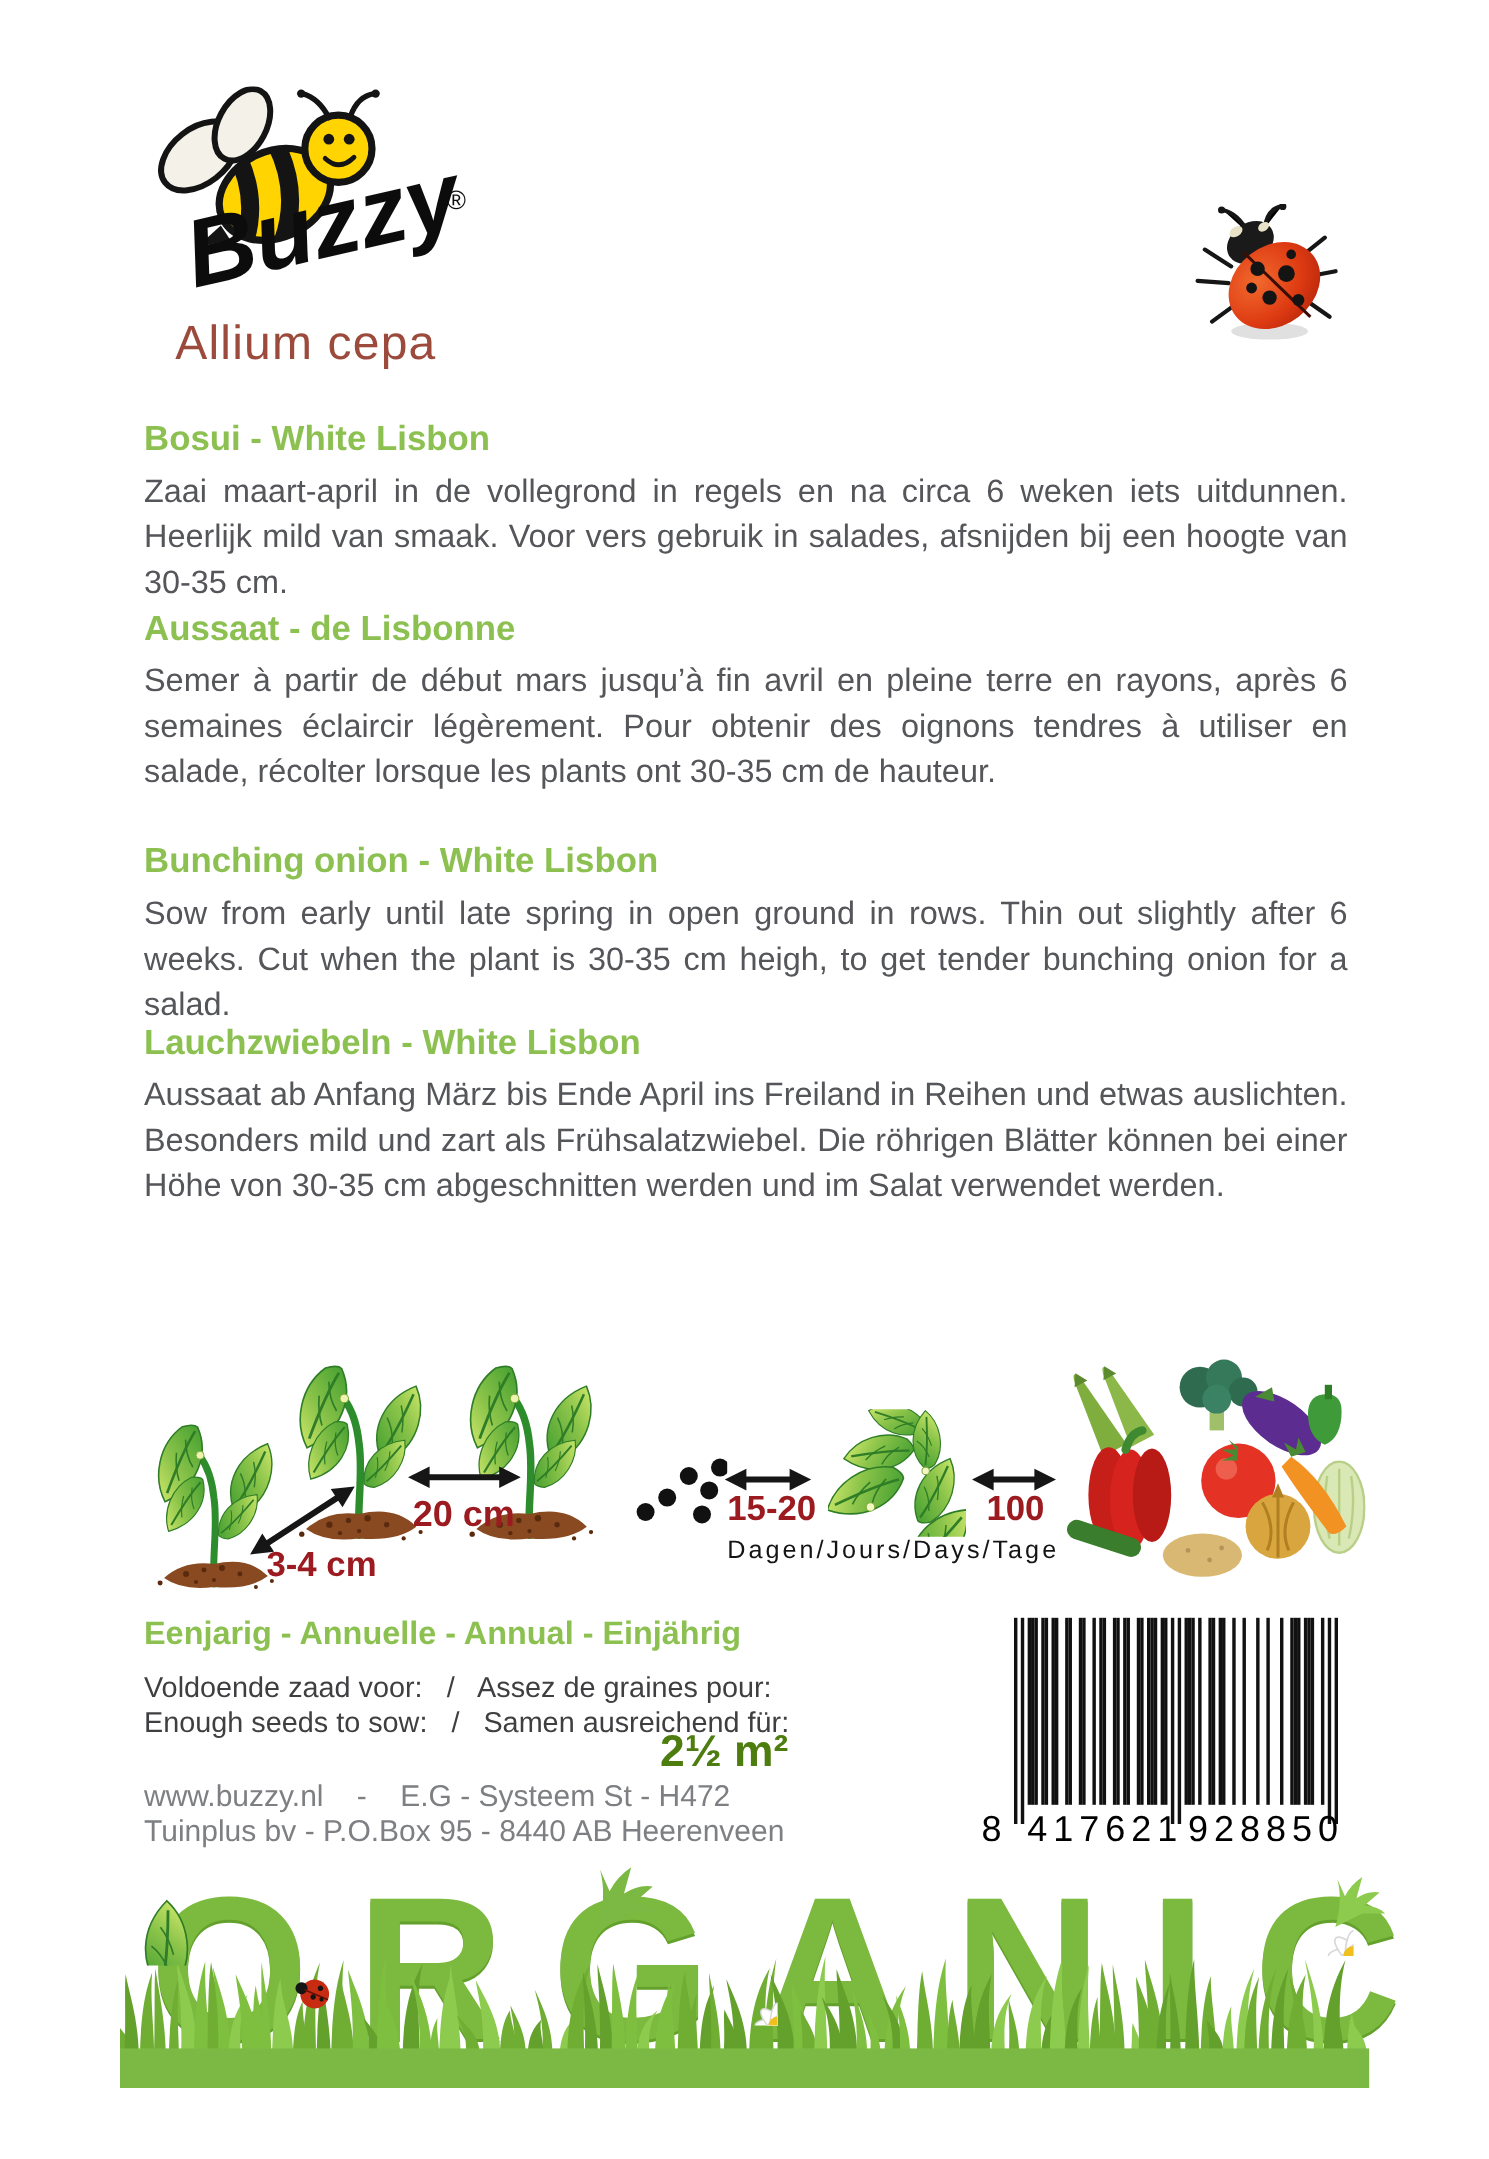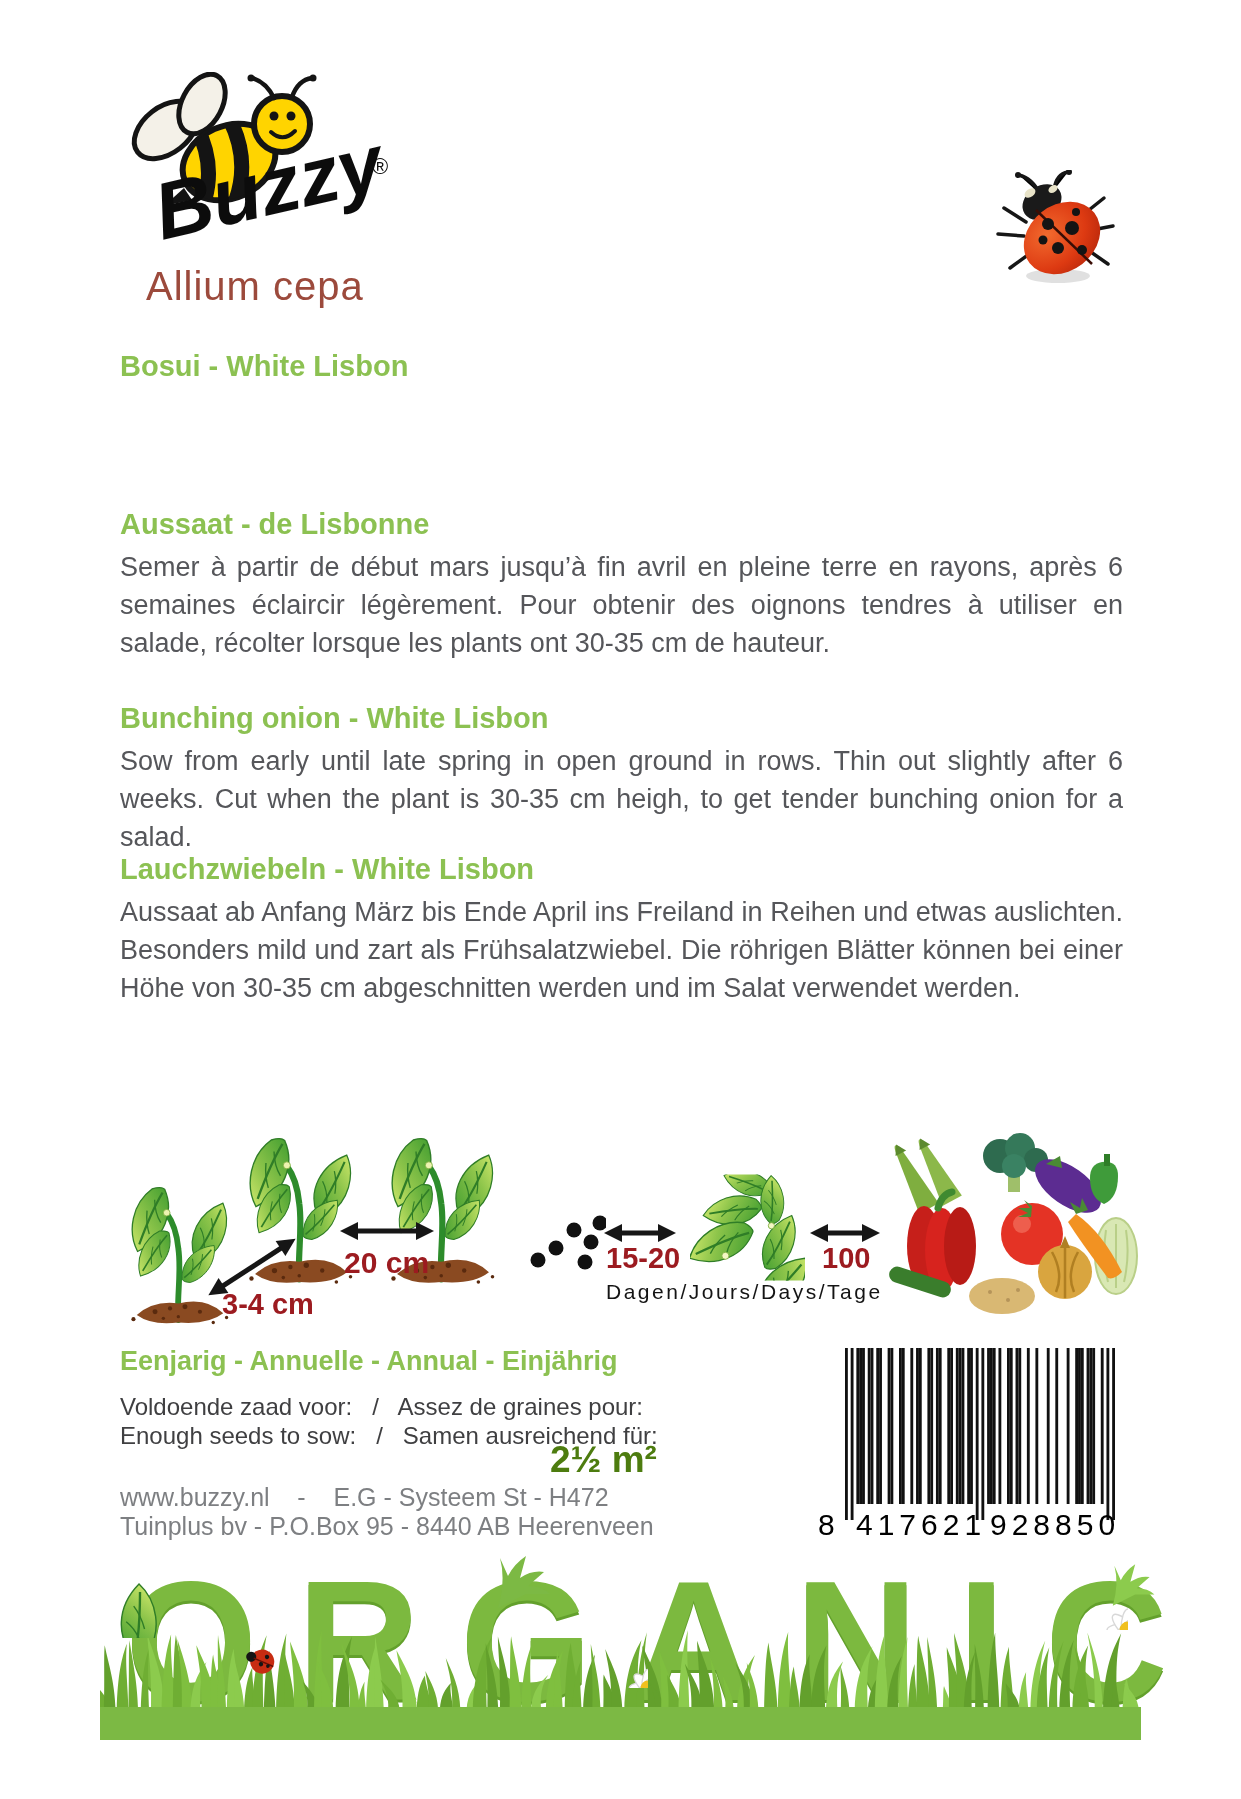--- a/index.html
+++ b/index.html
@@ -145,20 +145,21 @@
         <circle cx="72" cy="78" r="6"></circle>
       <circle cx="96" cy="80" r="5"></circle>
         <circle cx="57" cy="70" r="4.5"></circle>
         <circle cx="90" cy="42" r="4"></circle>
     </g>
   </svg>
 
   <div class="abs species">Allium cepa</div>
 
   <div class="abs sec-h" style="top:350px">Bosui - White Lisbon</div>
+  <div class="abs sec-b" style="top:390px">Zaai maart-april in de vollegrond in regels en na circa 6 weken iets uitdunnen. Heerlijk mild van smaak. Voor vers gebruik in salades, afsnijden bij een hoogte van 30-35 cm.</div>
 
   <div class="abs sec-h" style="top:508px">Aussaat - de Lisbonne</div>
   <div class="abs sec-b" style="top:548px">Semer à partir de début mars jusqu’à fin avril en pleine terre en rayons, après 6 semaines éclaircir légèrement. Pour obtenir des oignons tendres à utiliser en salade, récolter lorsque les plants ont 30-35 cm de hauteur.</div>
 
   <div class="abs sec-h" style="top:702px">Bunching onion - White Lisbon</div>
   <div class="abs sec-b" style="top:742px">Sow from early until late spring in open ground in rows. Thin out slightly after 6 weeks. Cut when the plant is 30-35 cm heigh, to get tender bunching onion for a salad.</div>
 
   <div class="abs sec-h" style="top:853px">Lauchzwiebeln - White Lisbon</div>
   <div class="abs sec-b" style="top:893px">Aussaat ab Anfang März bis Ende April ins Freiland in Reihen und etwas auslichten. Besonders mild und zart als Frühsalatzwiebel. Die röhrigen Blätter können bei einer Höhe von 30-35 cm abgeschnitten werden und im Salat verwendet werden.</div>
 

